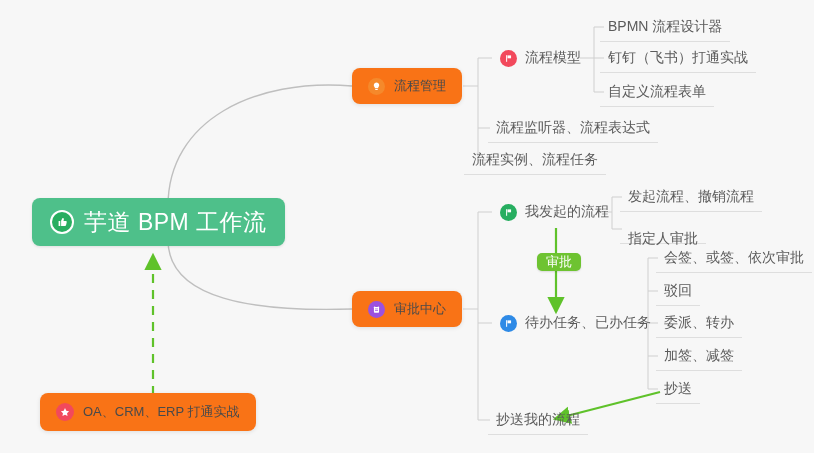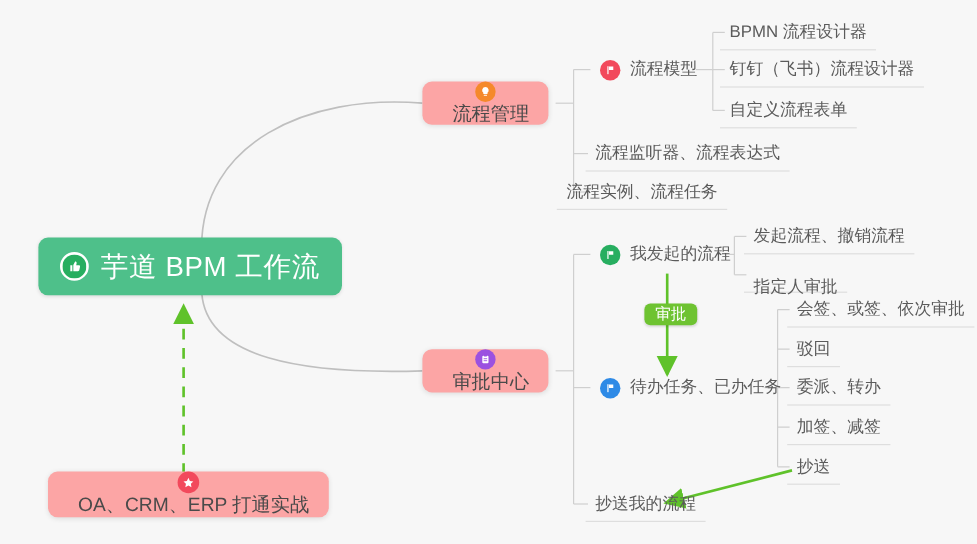--- a/index.html
+++ b/index.html
@@ -41,28 +41,27 @@
     font-size: 23px;
     padding: 0 18px;
     height: 48px;
     box-shadow: 0 1px 3px rgba(0,0,0,0.10);
     letter-spacing: 0.5px;
   }
   .root .label { margin-left: 10px; }
 
   
   .card {
-    background: #fca5a5;
+    background: #f97316;
     border-radius: 8px;
     height: 36px;
     padding: 0 16px;
-    font-size: 16px;
+    font-size: 13px;
     color: #4a4a4a;
     box-shadow: 0 1px 4px rgba(0,0,0,0.10);
-    flex-direction: column;
   }
   .card .label { margin-left: 9px; }
 
   
   .leaf {
     font-size: 14px;
     color: #5b5b5b;
     height: 30px;
     padding: 0 8px 0 8px;
     border-bottom: 1px solid #dedede;
@@ -188,21 +187,21 @@
         <path d="M4.9 2.6 h3.9 v3.2 h-3.9 z" fill="#ffffff"></path>
       </svg>
     </span>
     <span class="label">流程模型</span>
   </div>
 
   <div class="node leaf" style="left:600px; top:12px;">
     <span class="label" style="margin-left:0;">BPMN 流程设计器</span>
   </div>
   <div class="node leaf" style="left:600px; top:43px;">
-    <span class="label" style="margin-left:0;">钉钉（飞书）流程设计器</span>
+    <span class="label" style="margin-left:0;">钉钉（飞书）打通实战</span>
   </div>
   <div class="node leaf" style="left:600px; top:77px;">
     <span class="label" style="margin-left:0;">自定义流程表单</span>
   </div>
 
   <div class="node leaf" style="left:488px; top:113px;">
     <span class="label" style="margin-left:0;">流程监听器、流程表达式</span>
   </div>
   <div class="node leaf" style="left:464px; top:145px;">
     <span class="label" style="margin-left:0;">流程实例、流程任务</span>

